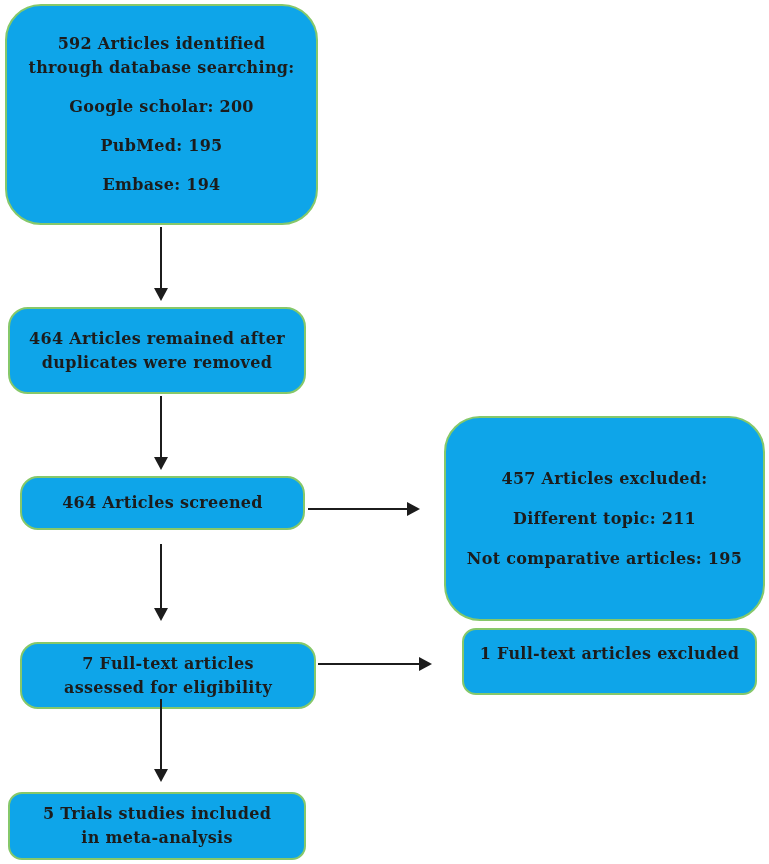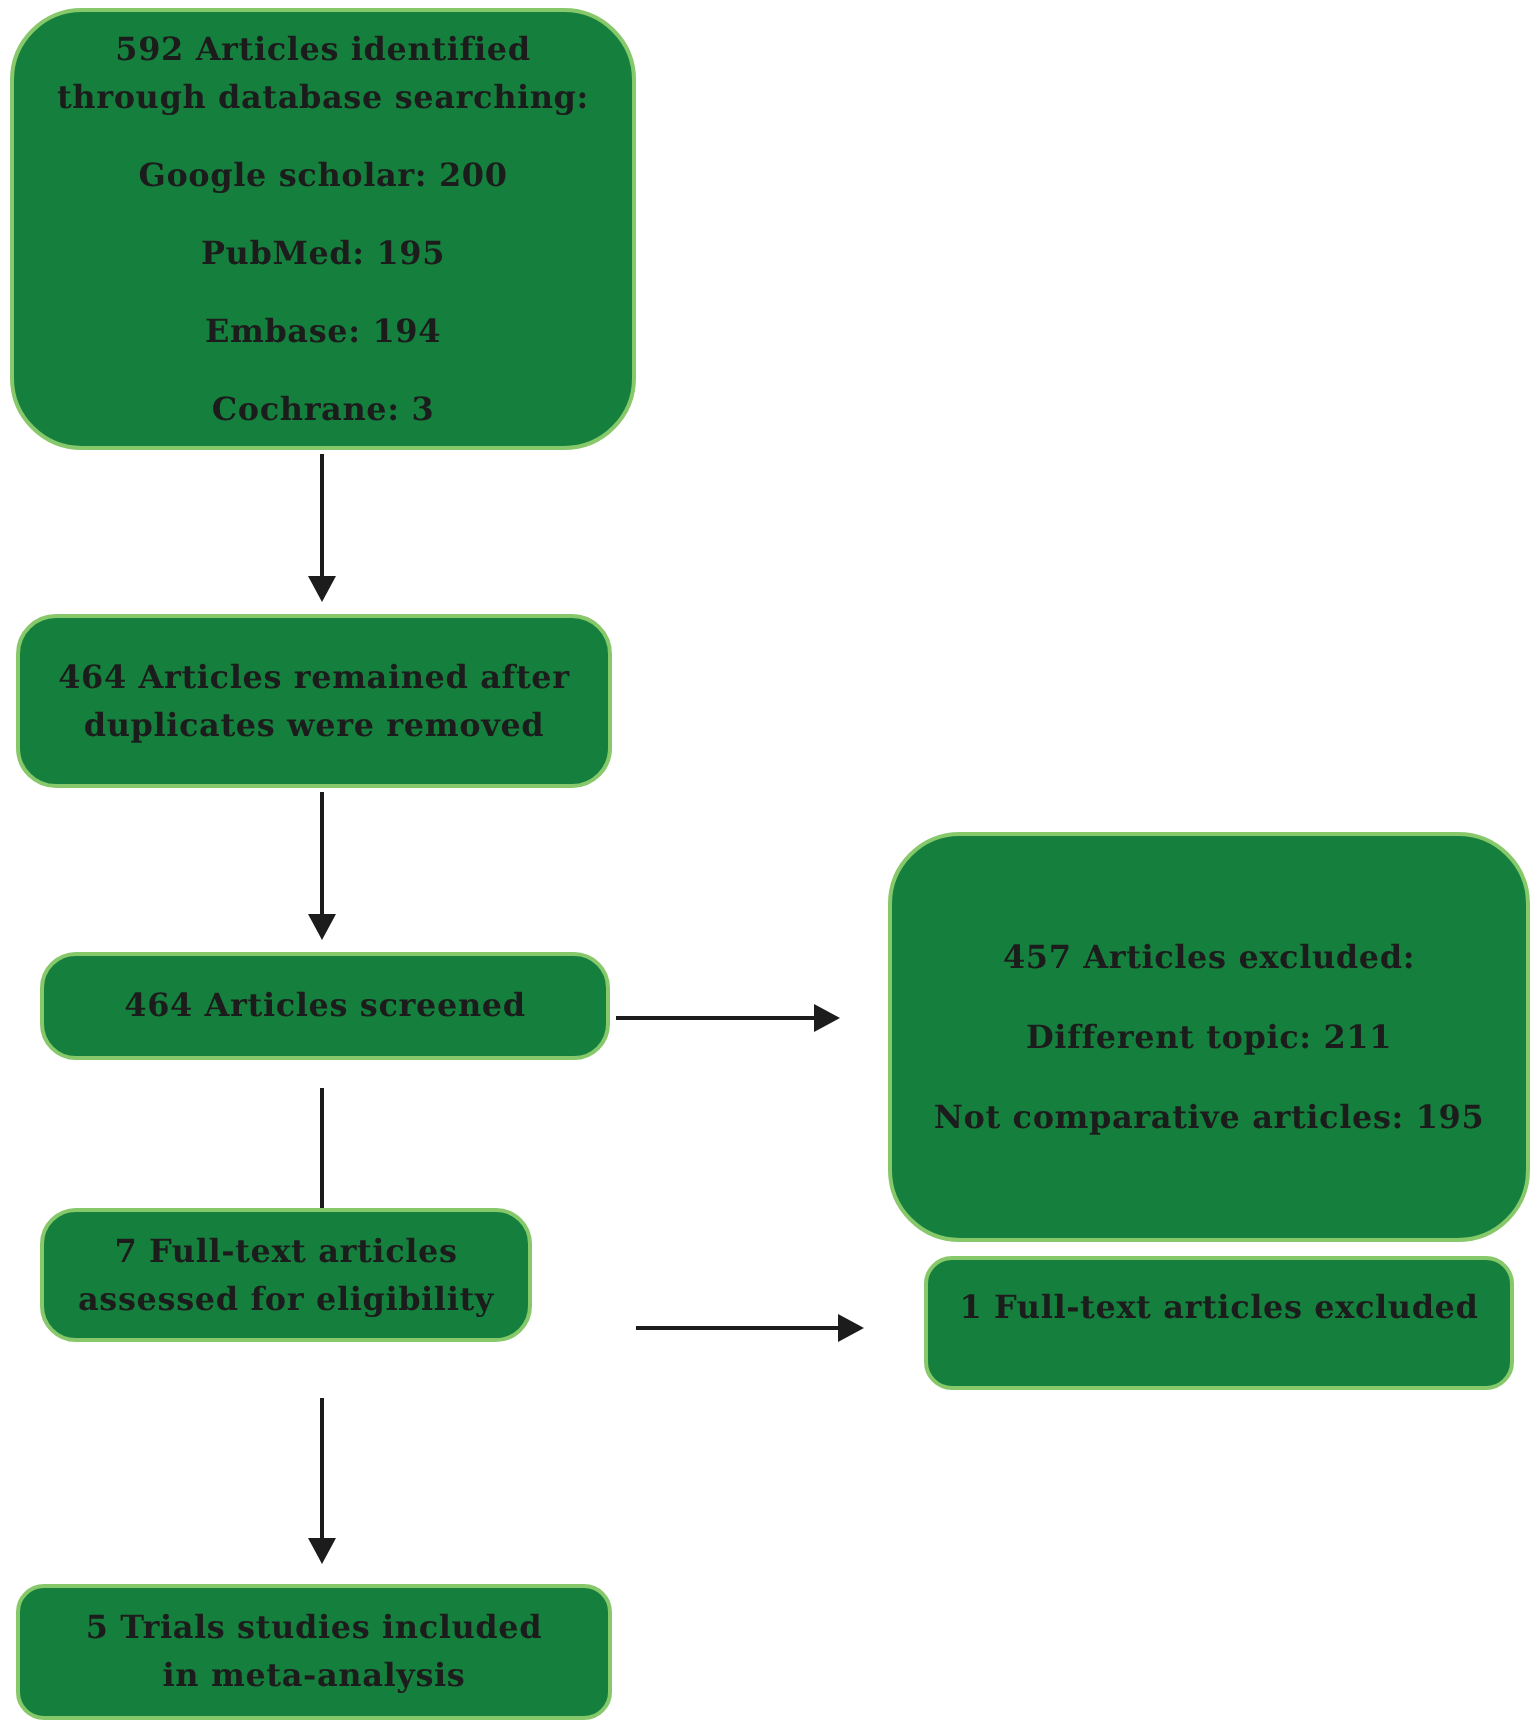--- a/index.html
+++ b/index.html
@@ -13,40 +13,40 @@
     height: 864px;
     background: #ffffff;
     font-family: "DejaVu Serif", "Liberation Serif", serif;
     font-weight: bold;
     color: #1c1c1c;
     overflow: hidden;
   }
   .box {
     position: absolute;
     border: 2px solid #86c86a;
-    background: #15803d;
+    background: #0ea5e9;
     box-sizing: border-box;
     display: flex;
     flex-direction: column;
     align-items: center;
     justify-content: center;
     text-align: center;
     font-size: 16px;
     letter-spacing: 0.3px;
     line-height: 24px;
   }
   .box .item { margin-top: 15px; }
   .box .reason { margin-top: 16px; }
 
   
   .box-identified   { left: 5px;   top: 4px;   width: 313px; height: 221px; border-radius: 36px; }
   .box-dedup        { left: 8px;   top: 307px; width: 298px; height: 87px;  border-radius: 20px; }
   .box-screened     { left: 20px;  top: 476px; width: 285px; height: 54px;  border-radius: 18px; }
   .box-excl-screen  { left: 444px; top: 400px; width: 321px; height: 205px; border-radius: 36px; margin-top: 16px; }
-  .box-fulltext     { left: 20px;  top: 604px; width: 246px; height: 67px;  border-radius: 18px; }
+  .box-fulltext     { left: 20px;  top: 642px; width: 296px; height: 67px;  border-radius: 18px; }
   .box-excl-full    { left: 462px; top: 628px; width: 295px; height: 67px;  border-radius: 14px; padding-bottom: 16px; }
   .box-included     { left: 8px;   top: 792px; width: 298px; height: 68px;  border-radius: 14px; }
 
   
   .vline {
     position: absolute;
     width: 2px;
     background: #1c1c1c;
   }
   .hline {
@@ -73,21 +73,20 @@
 <body>
 
 <div class="canvas">
 
   <div class="box box-identified">
     <div>592 Articles identified</div>
     <div>through database searching:</div>
     <div class="item">Google scholar: 200</div>
     <div class="item">PubMed: 195</div>
     <div class="item">Embase: 194</div>
-    <div class="item">Cochrane: 3</div>
   </div>
 
   <div class="vline" style="left:160px; top:227px; height:62px;"></div>
   <div class="head-down" style="left:154px; top:288px;"></div>
 
   <div class="box box-dedup">
     <div>464 Articles remained after</div>
     <div>duplicates were removed</div>
   </div>
 

